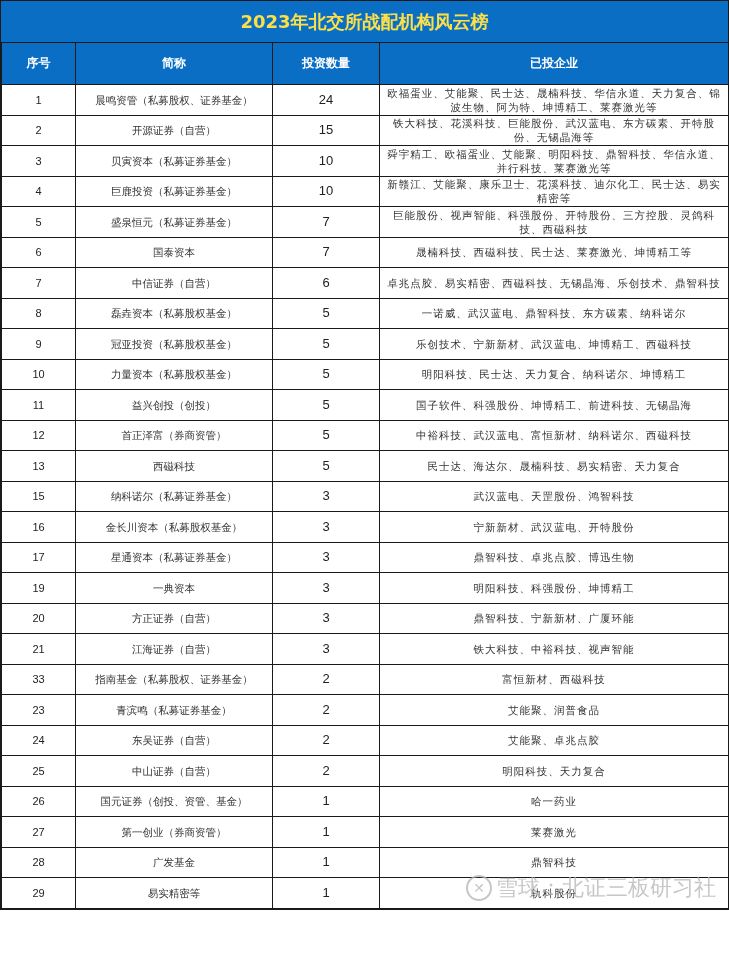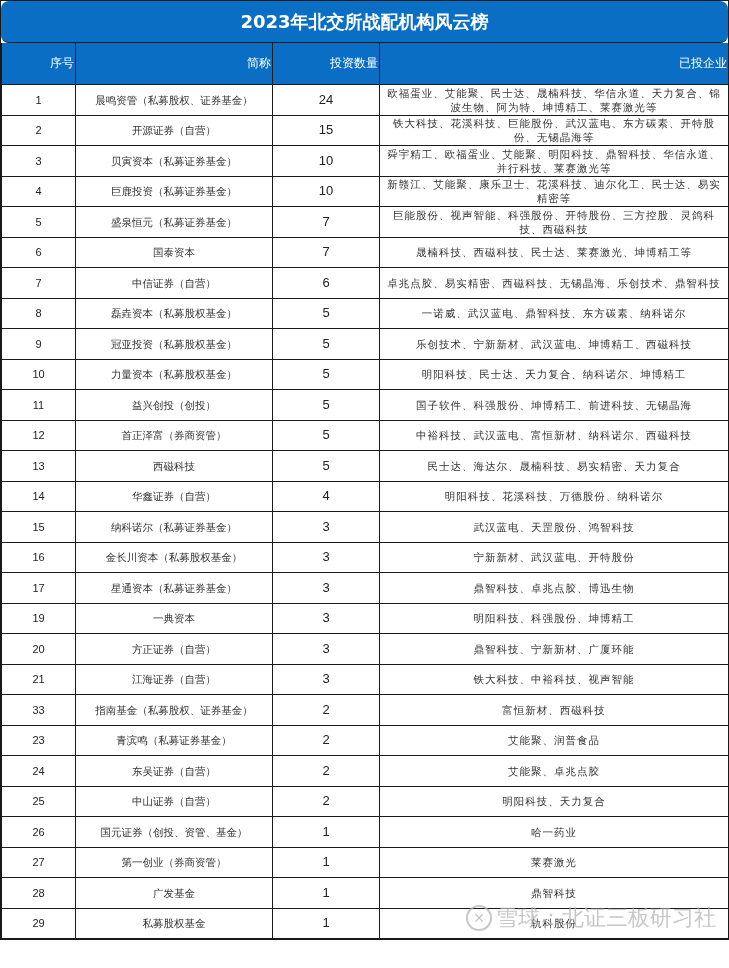--- a/index.html
+++ b/index.html
@@ -1,22 +1,22 @@
 <!DOCTYPE html>
 <html><head>
 <meta charset="utf-8">
 <style>
   html, body { margin:0; padding:0; background:#ffffff; }
   body { width:729px; height:968px; overflow:hidden; font-family:"DejaVu Serif", serif; }
   .sheet { width:727px; border:1px solid #1a1a1a; position:relative; }
-  .title { height:41px; background:#0a6fc4; color:#ffffff; display:flex; align-items:center; justify-content:center;
-           font-size:18px; font-weight:bold; border-bottom:1px solid #1a1a1a; font-family:"DejaVu Sans", sans-serif;border-radius:8px; }
+  .title { height:41px; background:#0a6fc4; color:#fde047; display:flex; align-items:center; justify-content:center;
+           font-size:18px; font-weight:bold; border-bottom:1px solid #1a1a1a; font-family:"DejaVu Sans", sans-serif; }
   table { border-collapse:collapse; width:727px; table-layout:fixed; }
-  th { background:#0a6fc4; color:#ffffff; height:39px; font-size:12px; font-weight:normal; border:1px solid #1a1a1a;
-       font-family:"DejaVu Sans", sans-serif;text-align:right; }
+  th { background:#0a6fc4; color:#ffffff; height:39px; font-size:12px; font-weight:bold; border:1px solid #1a1a1a;
+       font-family:"DejaVu Sans", sans-serif; }
   td { border:1px solid #1a1a1a; height:29.5px; padding:0 3px; text-align:center; font-size:10.5px; color:#333333;
        line-height:14px; }
   td.num { font-family:"Liberation Sans", sans-serif; font-size:11px; color:#222; }
   td.cnt { font-family:"Liberation Sans", sans-serif; font-size:13px; color:#222; }
   td.ents { letter-spacing:1px; }
   table tr:first-child th { border-top:none; }
   .watermark { position:absolute; right:12px; bottom:6px; font-family:"DejaVu Sans", sans-serif; font-size:22px;
                color:rgba(180,180,180,0.75); display:flex; align-items:center; gap:4px; pointer-events:none; }
   .wm-icon { width:22px; height:22px; border:2px solid rgba(180,180,180,0.75); border-radius:50%; display:inline-flex;
              align-items:center; justify-content:center; font-size:14px; }
@@ -114,26 +114,20 @@
           <td class="cnt">5</td>
           <td class="ents">中裕科技、武汉蓝电、富恒新材、纳科诺尔、西磁科技</td>
         </tr>
         <tr>
           <td class="num">13</td>
           <td class="nm">西磁科技</td>
           <td class="cnt">5</td>
           <td class="ents">民士达、海达尔、晟楠科技、易实精密、天力复合</td>
         </tr>
         <tr>
-          <td class="num">14</td>
-          <td class="nm">华鑫证券（自营）</td>
-          <td class="cnt">4</td>
-          <td class="ents">明阳科技、花溪科技、万德股份、纳科诺尔</td>
-        </tr>
-        <tr>
           <td class="num">15</td>
           <td class="nm">纳科诺尔（私募证券基金）</td>
           <td class="cnt">3</td>
           <td class="ents">武汉蓝电、天罡股份、鸿智科技</td>
         </tr>
         <tr>
           <td class="num">16</td>
           <td class="nm">金长川资本（私募股权基金）</td>
           <td class="cnt">3</td>
           <td class="ents">宁新新材、武汉蓝电、开特股份</td>
@@ -199,21 +193,21 @@
           <td class="ents">莱赛激光</td>
         </tr>
         <tr>
           <td class="num">28</td>
           <td class="nm">广发基金</td>
           <td class="cnt">1</td>
           <td class="ents">鼎智科技</td>
         </tr>
         <tr>
           <td class="num">29</td>
-          <td class="nm">私募股权基金</td>
+          <td class="nm">易实精密等</td>
           <td class="cnt">1</td>
           <td class="ents">轨科股份</td>
         </tr>
       </tbody>
   </table>
   <div class="watermark">
     <span class="wm-icon">✕</span>
     <span>雪球：北证三板研习社</span>
   </div>
 </div>

